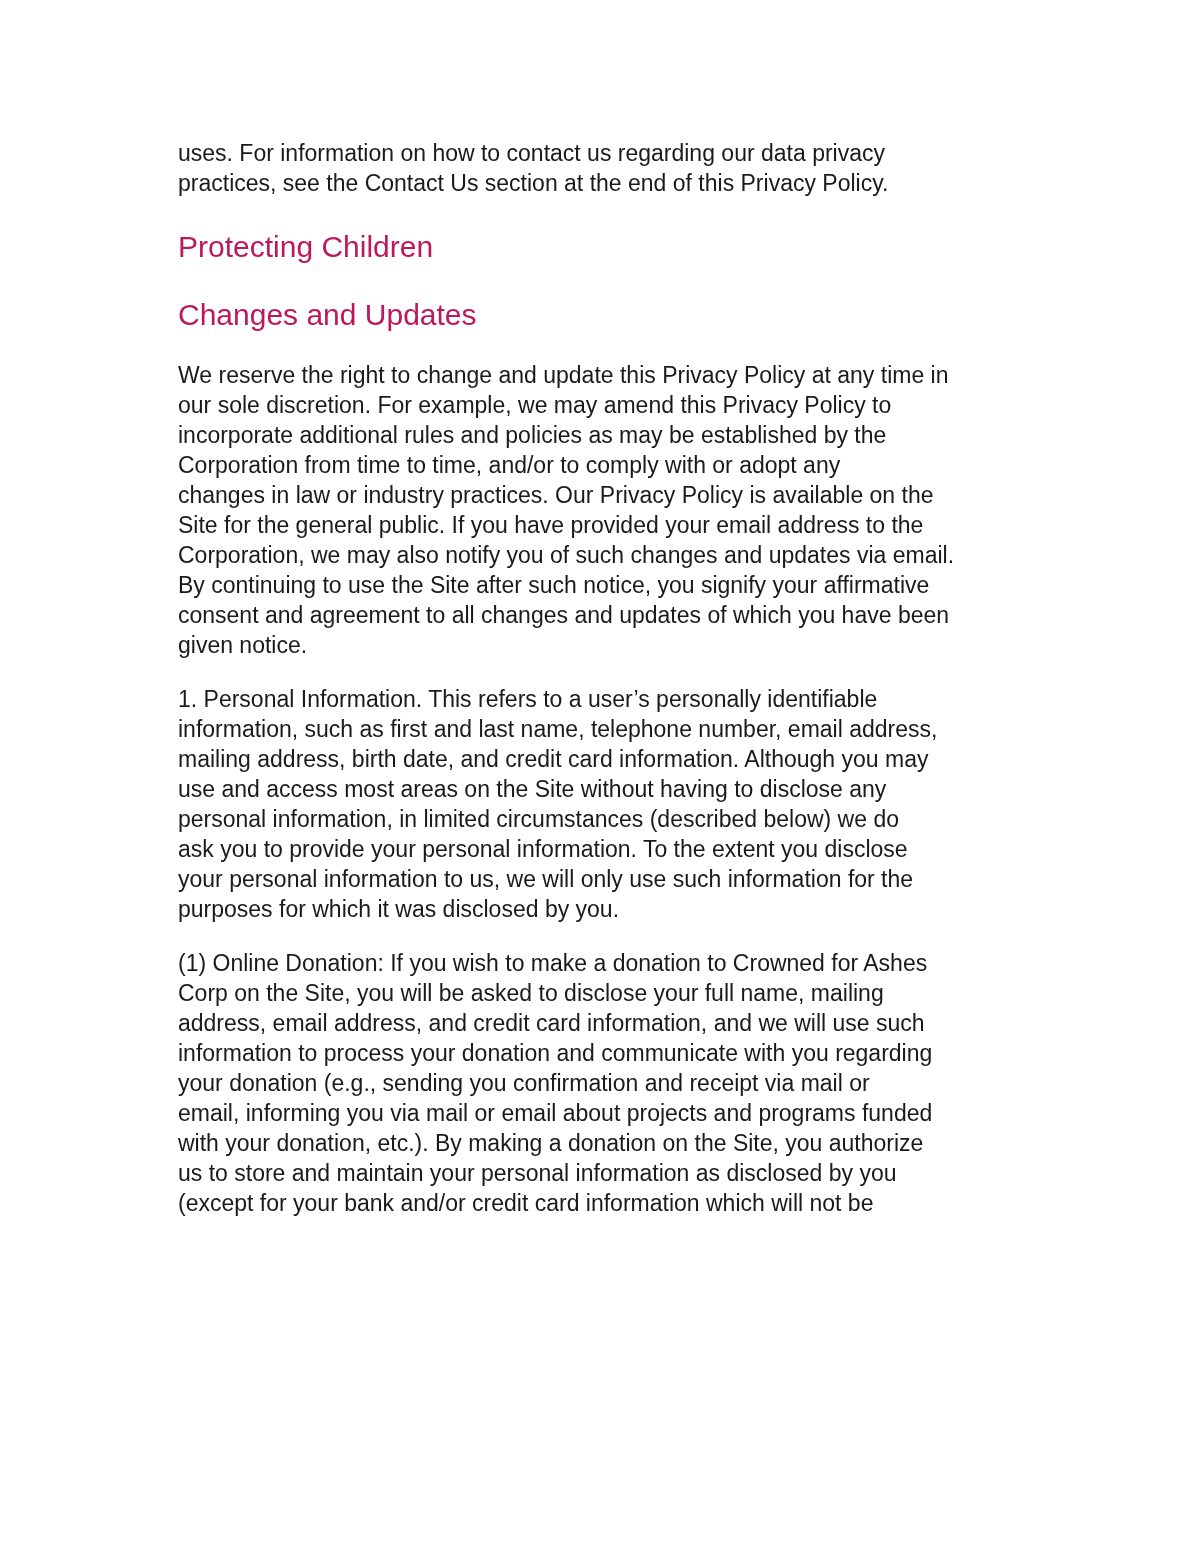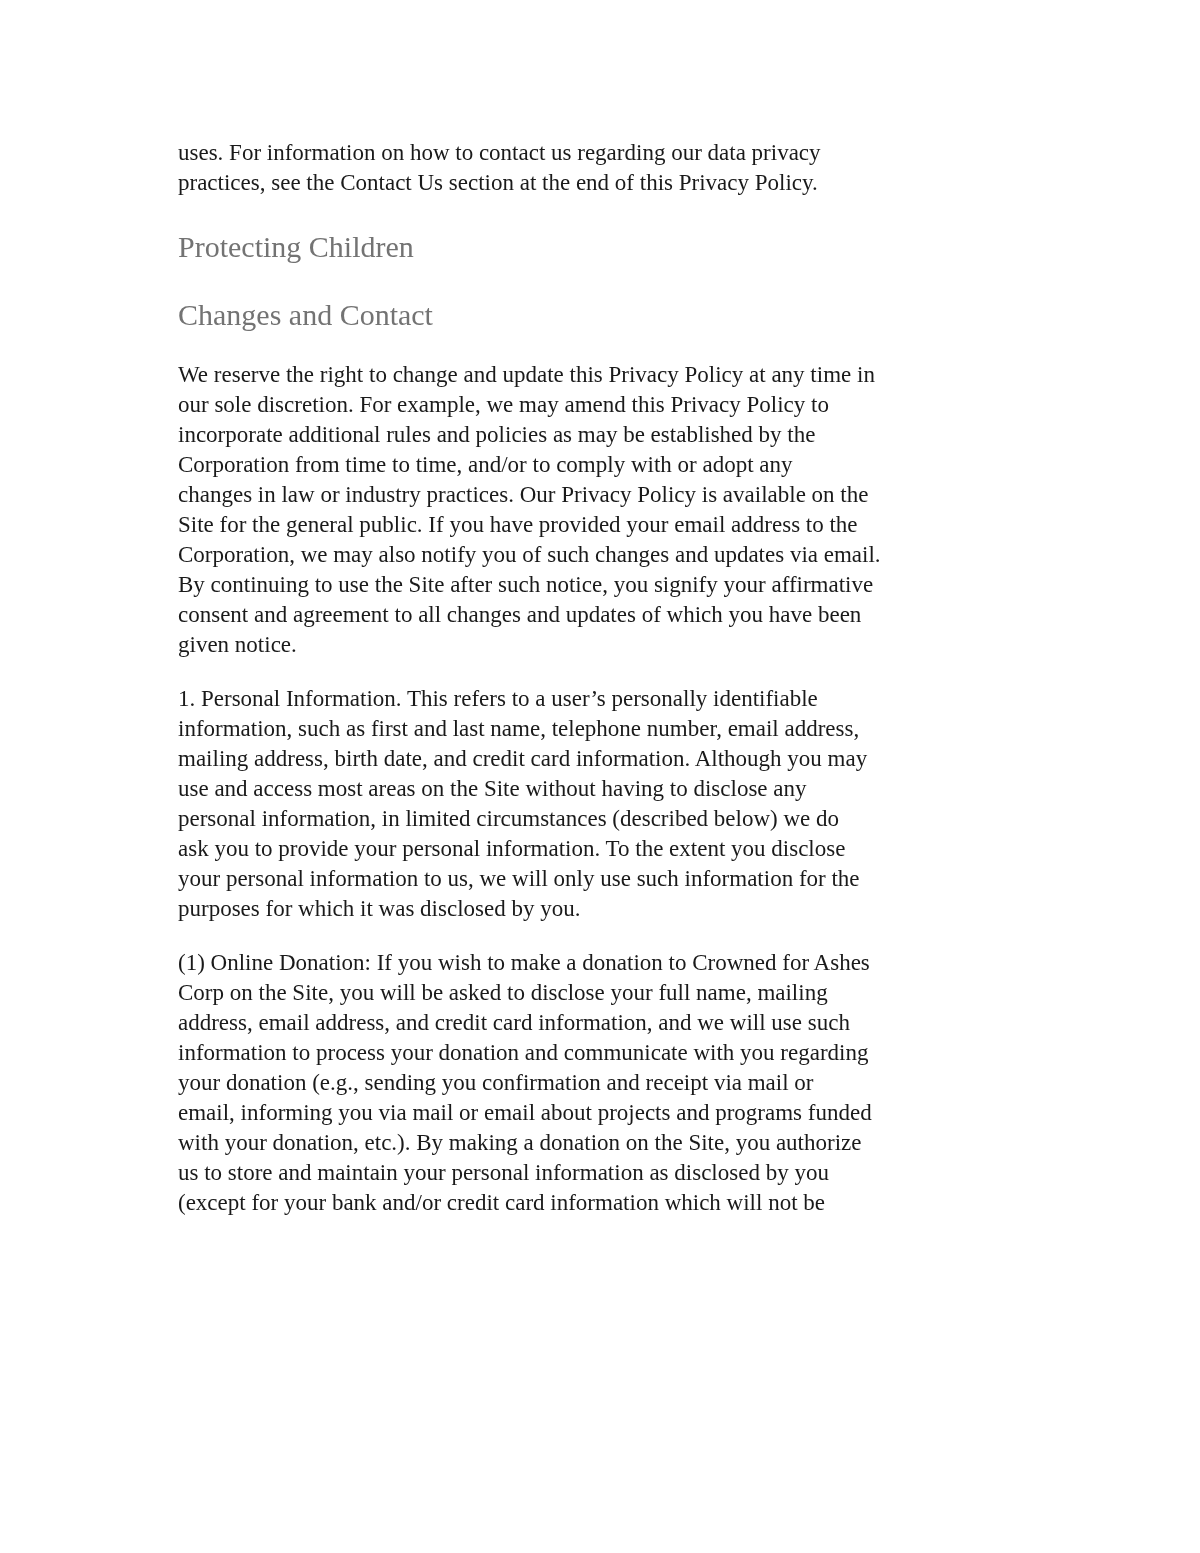--- a/index.html
+++ b/index.html
@@ -6,21 +6,21 @@
     margin: 0;
     padding: 0;
     background: #ffffff;
   }
   .page {
     position: relative;
     width: 974px;
     height: 1553px;
     background: #ffffff;
     overflow: hidden;
-    font-family: Liberation Serif, serif;
+    font-family: Liberation Sans, sans-serif;
     color: #1a1a1a;
   }
   .content {
     position: absolute;
     left: 178px;
     top: 138px;
     width: 1000px;
   }
   .body-para {
     font-size: 23px;
@@ -29,36 +29,36 @@
     white-space: pre-line;
     text-align: left;
     color: #1a1a1a;
   }
   .section-heading {
     font-size: 30px;
     line-height: 38px;
     font-weight: 400;
     margin: 30px 0 26px 0;
     white-space: pre-line;
-    color: #737373;
+    color: #be185d;
   }
 </style>
 </head>
 <body>
 
 <div class="page">
   <div class="content">
 
     <p class="body-para">uses. For information on how to contact us regarding our data privacy
 practices, see the Contact Us section at the end of this Privacy Policy.</p>
 
     <h2 class="section-heading">Protecting Children</h2>
 
 
-    <h2 class="section-heading">Changes and Contact</h2>
+    <h2 class="section-heading">Changes and Updates</h2>
 
     <p class="body-para">We reserve the right to change and update this Privacy Policy at any time in
 our sole discretion. For example, we may amend this Privacy Policy to
 incorporate additional rules and policies as may be established by the
 Corporation from time to time, and/or to comply with or adopt any
 changes in law or industry practices. Our Privacy Policy is available on the
 Site for the general public. If you have provided your email address to the
 Corporation, we may also notify you of such changes and updates via email.
 By continuing to use the Site after such notice, you signify your affirmative
 consent and agreement to all changes and updates of which you have been

